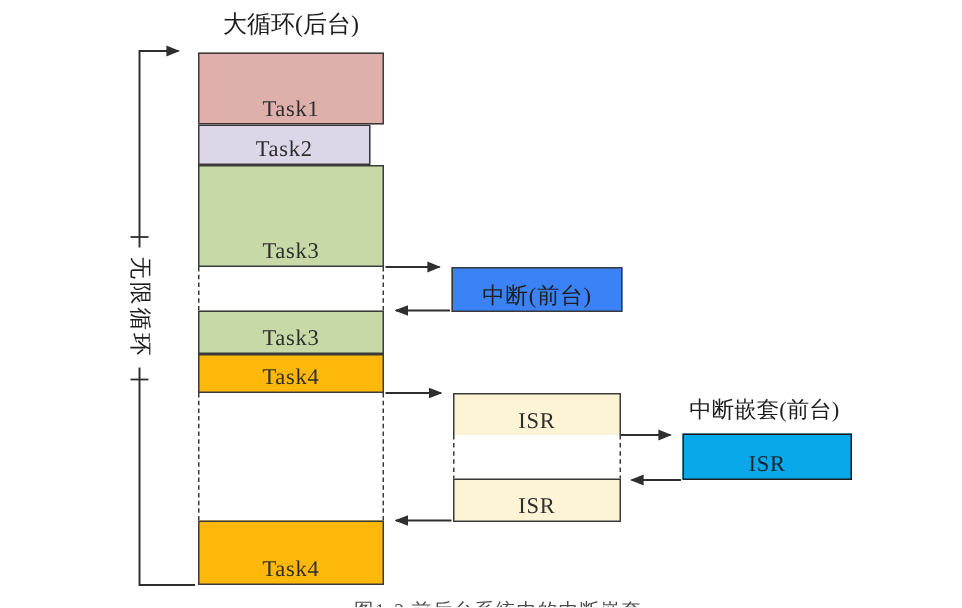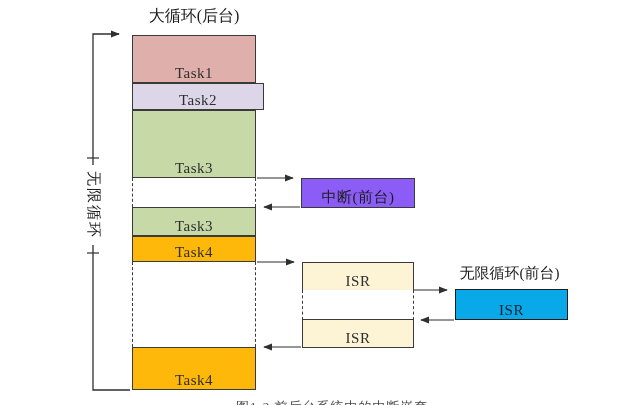--- a/index.html
+++ b/index.html
@@ -82,50 +82,50 @@
     <line x1="301" y1="347" x2="264" y2="347" stroke="#2f2f2f" stroke-width="1.2" marker-end="url(#arr)"></line>
   </svg>
 
   <div class="abs" id="bg-title">大循环(后台)</div>
 
   <div class="abs" id="loop-label">无限循环</div>
 
   <div class="abs box" style="left: 132px; top: 35px; width: 124px; height: 48px; background-color: rgb(223, 176, 171);">
     <span>Task1</span>
   </div>
-  <div class="abs box" style="left: 132px; top: 83px; width: 132px; height: 27px; background-color: rgb(220, 214, 232);">
+  <div class="abs box" style="left: 132px; top: 83px; width: 115px; height: 27px; background-color: rgb(220, 214, 232);">
     <span>Task2</span>
   </div>
   <div class="abs box" style="left: 132px; top: 110px; width: 124px; height: 68px; background-color: rgb(198, 217, 166);">
     <span>Task3</span>
   </div>
   <div class="abs gapbox" style="left:132px;top:178px;width:124px;height:29px;"></div>
   <div class="abs box" style="left: 132px; top: 207px; width: 124px; height: 29px; background-color: rgb(198, 217, 166);">
     <span>Task3</span>
   </div>
   <div class="abs box" style="left: 132px; top: 236px; width: 124px; height: 26px; background-color: rgb(253, 184, 10);">
     <span>Task4</span>
   </div>
   <div class="abs gapbox" style="left:132px;top:262px;width:124px;height:85px;"></div>
   <div class="abs box" style="left: 132px; top: 347px; width: 124px; height: 43px; background-color: rgb(253, 184, 10);">
     <span>Task4</span>
   </div>
 
-  <div class="abs box" style="left: 301px; top: 178px; width: 114px; height: 30px; background-color: #8b5cf6;">
+  <div class="abs box" style="left: 301px; top: 178px; width: 114px; height: 30px; background-color: #3b82f6;">
     <span class="cjk">中断(前台)</span>
   </div>
 
   <div class="abs box" style="left: 302px; top: 262px; width: 112px; height: 29px; background-color: rgb(253, 244, 214);">
     <span>ISR</span>
   </div>
   <div class="abs gapbox" style="left:302px;top:290px;width:112px;height:30px;"></div>
   <div class="abs box" style="left: 302px; top: 319px; width: 112px; height: 29px; background-color: rgb(253, 244, 214);">
     <span>ISR</span>
   </div>
 
-  <div class="abs" id="nested-title">无限循环(前台)</div>
+  <div class="abs" id="nested-title">中断嵌套(前台)</div>
   <div class="abs box" style="left: 455px; top: 289px; width: 113px; height: 31px; border-color: rgb(28, 28, 28); background-color: rgb(9, 168, 233);">
     <span style="color:#10232e;">ISR</span>
   </div>
 
   <div class="abs" id="caption">图1-2 前后台系统中的中断嵌套</div>
 
 </div>
 
 </body></html>

